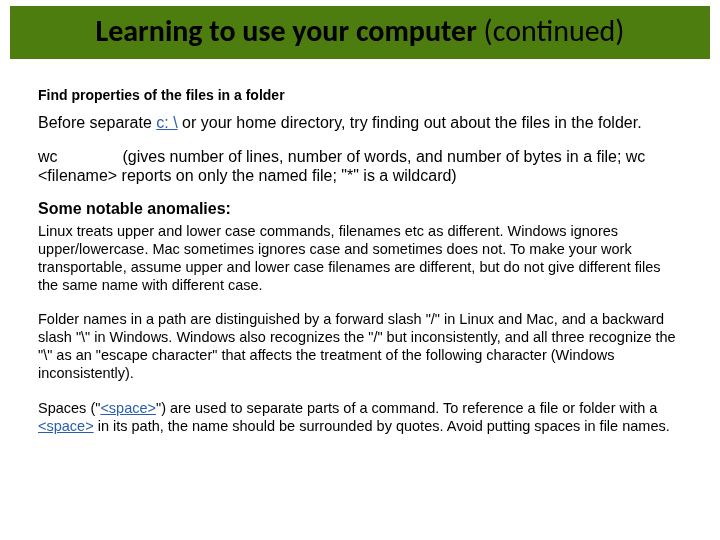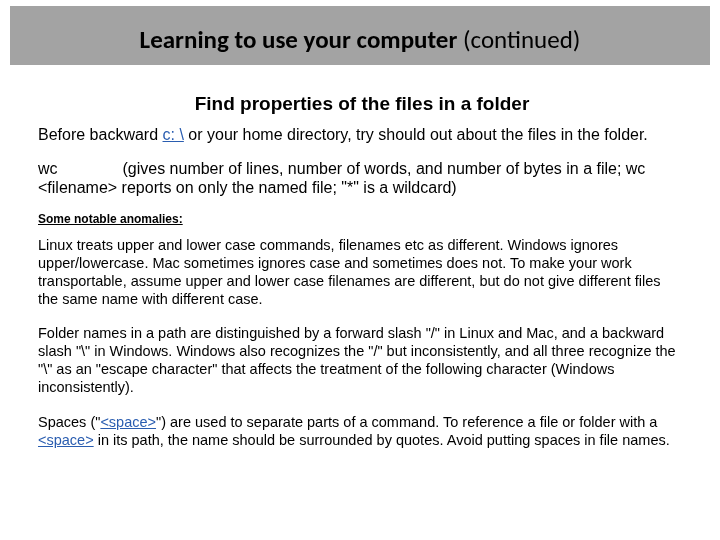--- a/index.html
+++ b/index.html
@@ -7,72 +7,70 @@
     padding: 0;
     width: 720px;
     height: 540px;
     background: #fff;
     font-family: Arial, Helvetica, sans-serif;
     color: #000;
     overflow: hidden;
   }
   .title-bar {
     margin: 6px 10px 0 10px;
-    background: #a3a3a3;
-    padding: 18px 0 10px 0;
+    background: #4d7c0f;
+    padding: 6px 0 10px 0;
     text-align: center;
     font-family: Calibri, Arial, sans-serif;
-    font-size: 25px;
+    font-size: 30px;
     color: #000;
   }
   .title-bar .b { font-weight: 700; }
   .body {
     padding: 14px 34px 0 38px;
   }
   .h2 {
     font-weight: 700;
-    font-size: 19px;
+    font-size: 14px;
     margin: 14px 0 10px 0;
-    text-align: center;
   }
   .p {
     font-size: 16px;
     line-height: 1.22;
     margin: 0 0 14px 0;
   }
   .p.small {
     font-size: 14.5px;
     line-height: 1.25;
     margin: 0 4px 16px 0;
   }
   .link { color: #2a5db0; text-decoration: underline; }
   .italic { }
   .cmd-block { margin: 0 0 14px 0; }
   .cmd-row { font-size: 16px; line-height: 1.22; }
   .cmd-name { display: inline-block; min-width: 80px; }
   .h3 {
     font-weight: 700;
-    font-size: 12px;
-    margin: 2px 0 10px 0;
-    text-decoration: underline;
+    font-size: 16px;
+    margin: 2px 0 4px 0;
   }
 </style>
 </head>
 <body>
 
 <div class="title-bar">
   <span class="b">Learning to use your computer</span><span> (continued)</span>
 </div>
 
 <div class="body">
 
   <div class="h2">Find properties of the files in a folder</div>
 
   <div class="p">
-    <span>Before backward </span><span class="link">c: \</span><span> or your home directory, try should out about the files in the folder.</span>
+    <span>Before separate </span><span class="link">c: \</span><span> or your home directory, try finding out about the files in the folder.</span>
   </div>
 
   <div class="cmd-block">
     <div class="cmd-row">
       <span class="cmd-name">wc</span>
       <span>(gives number of lines, number of words, and number of bytes in a file; wc &lt;filename&gt; reports on only the named file; "*" is a wildcard)</span>
     </div>
   </div>
 
   <div class="h3">Some notable anomalies:</div>

